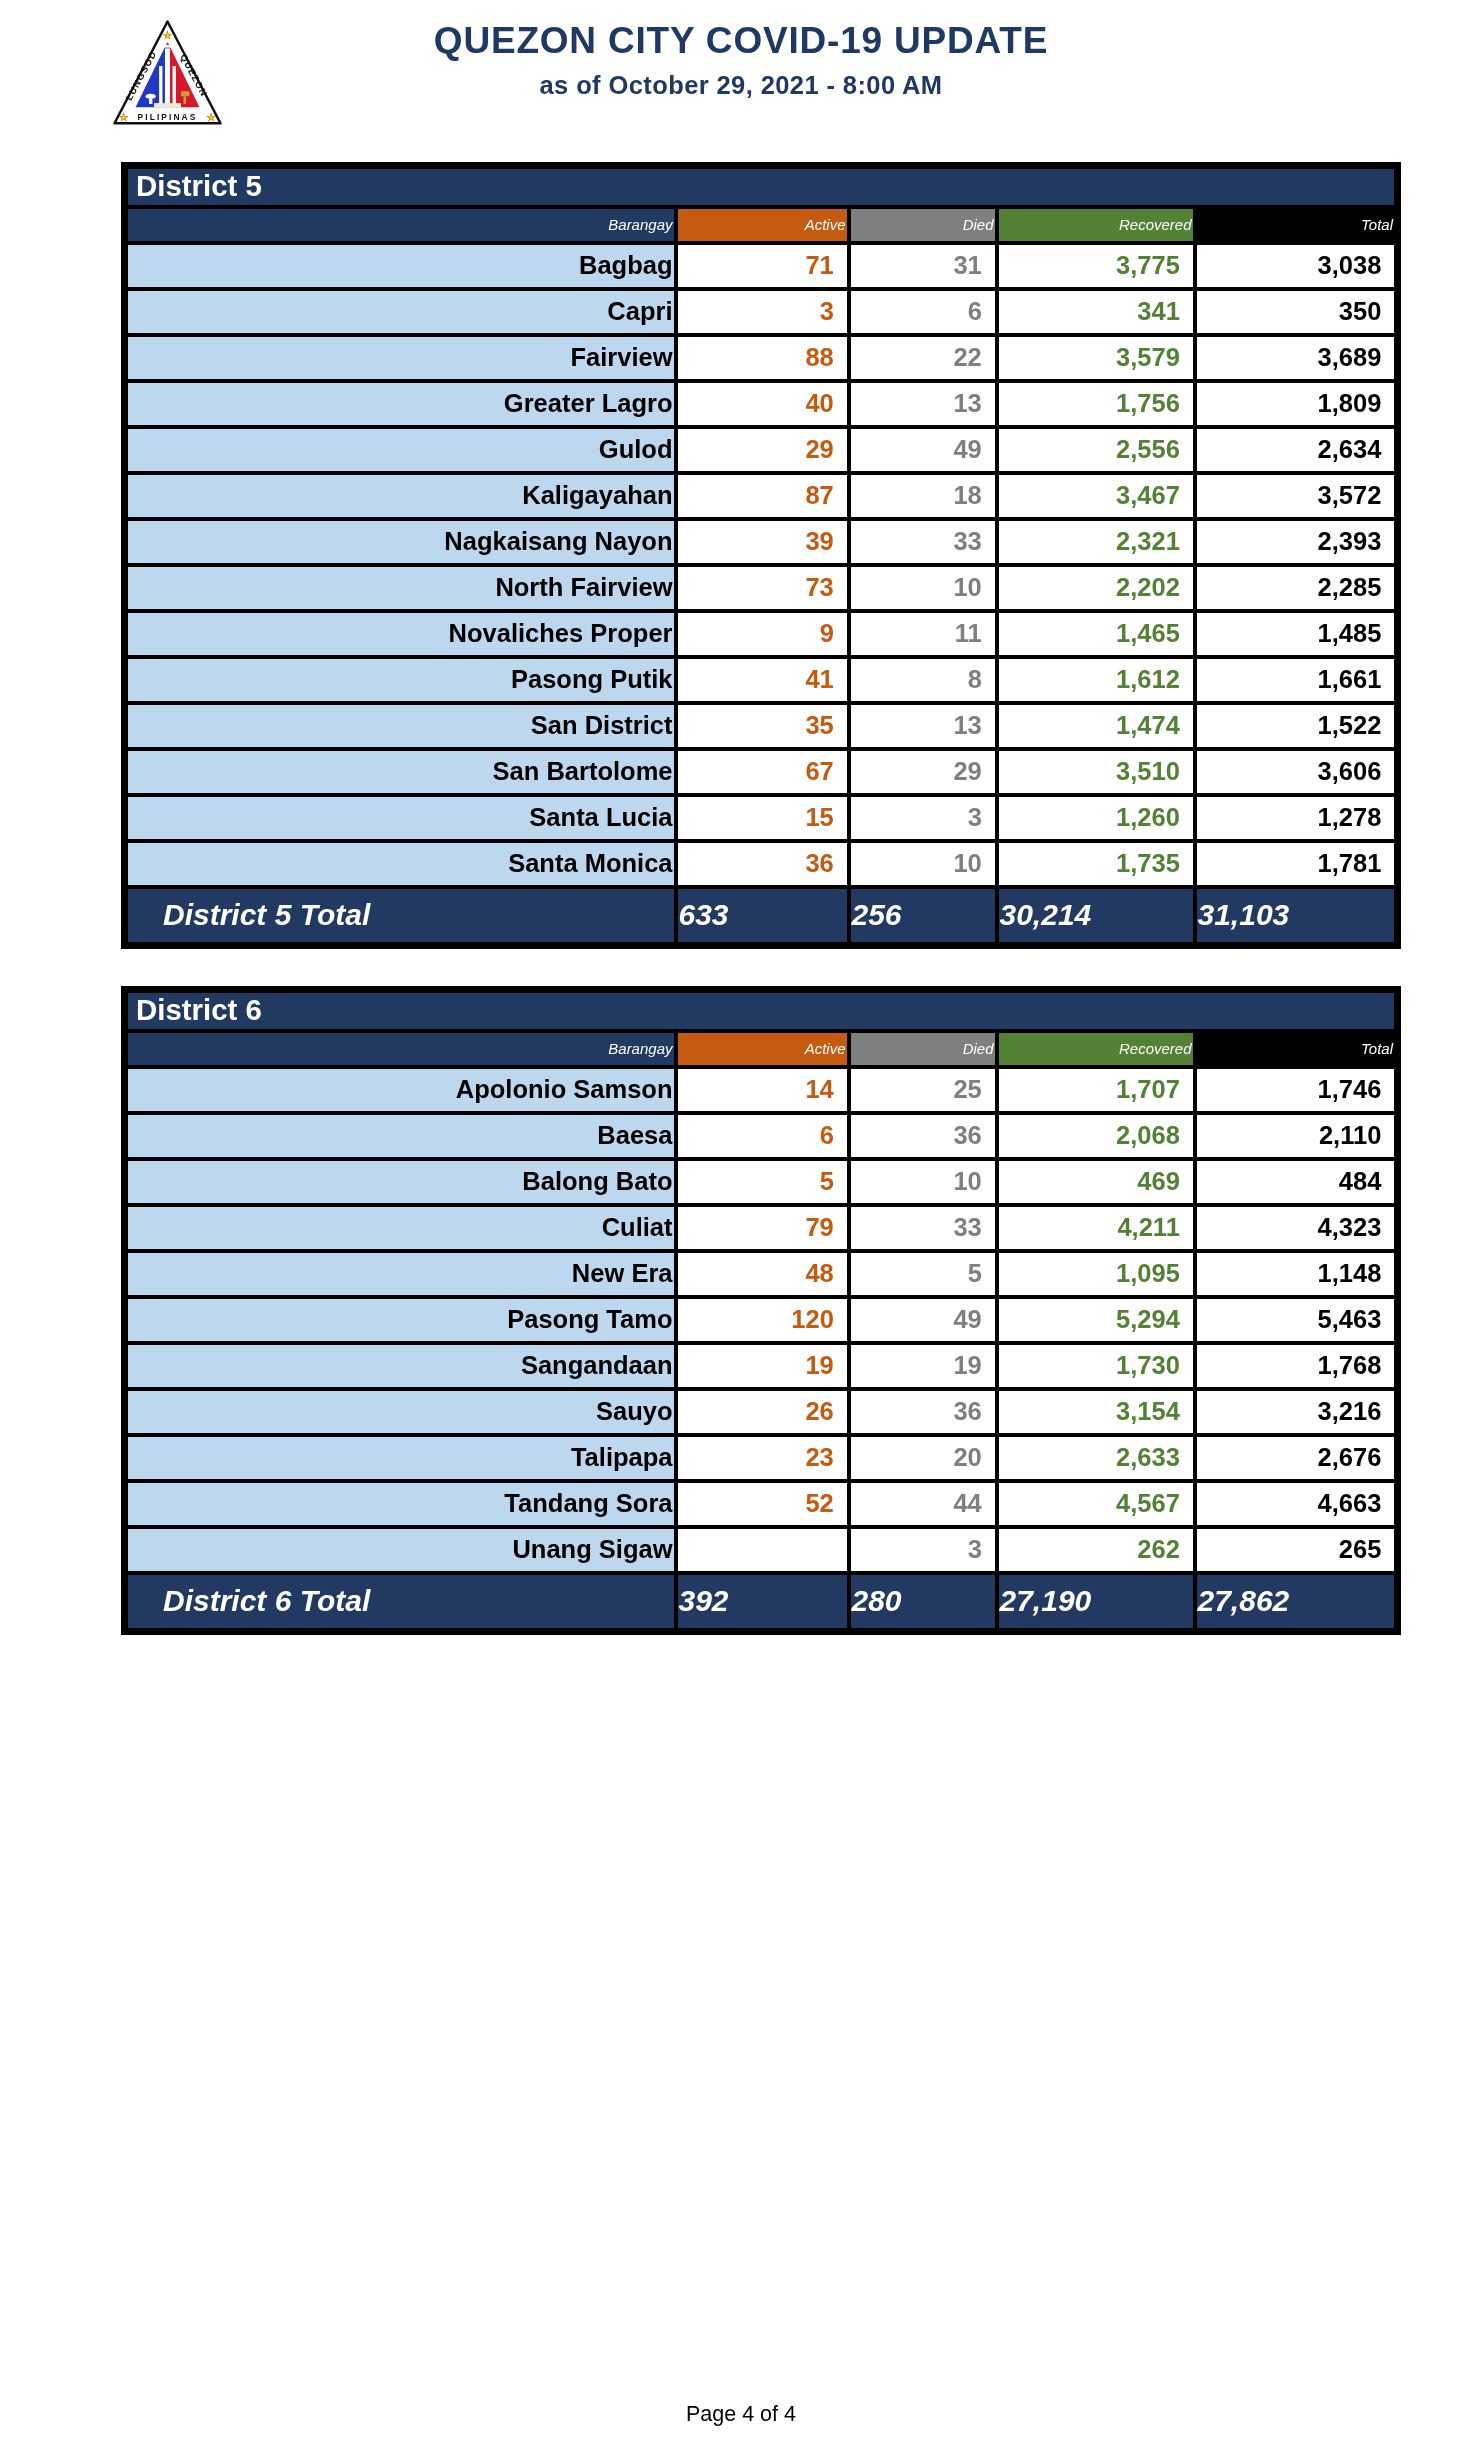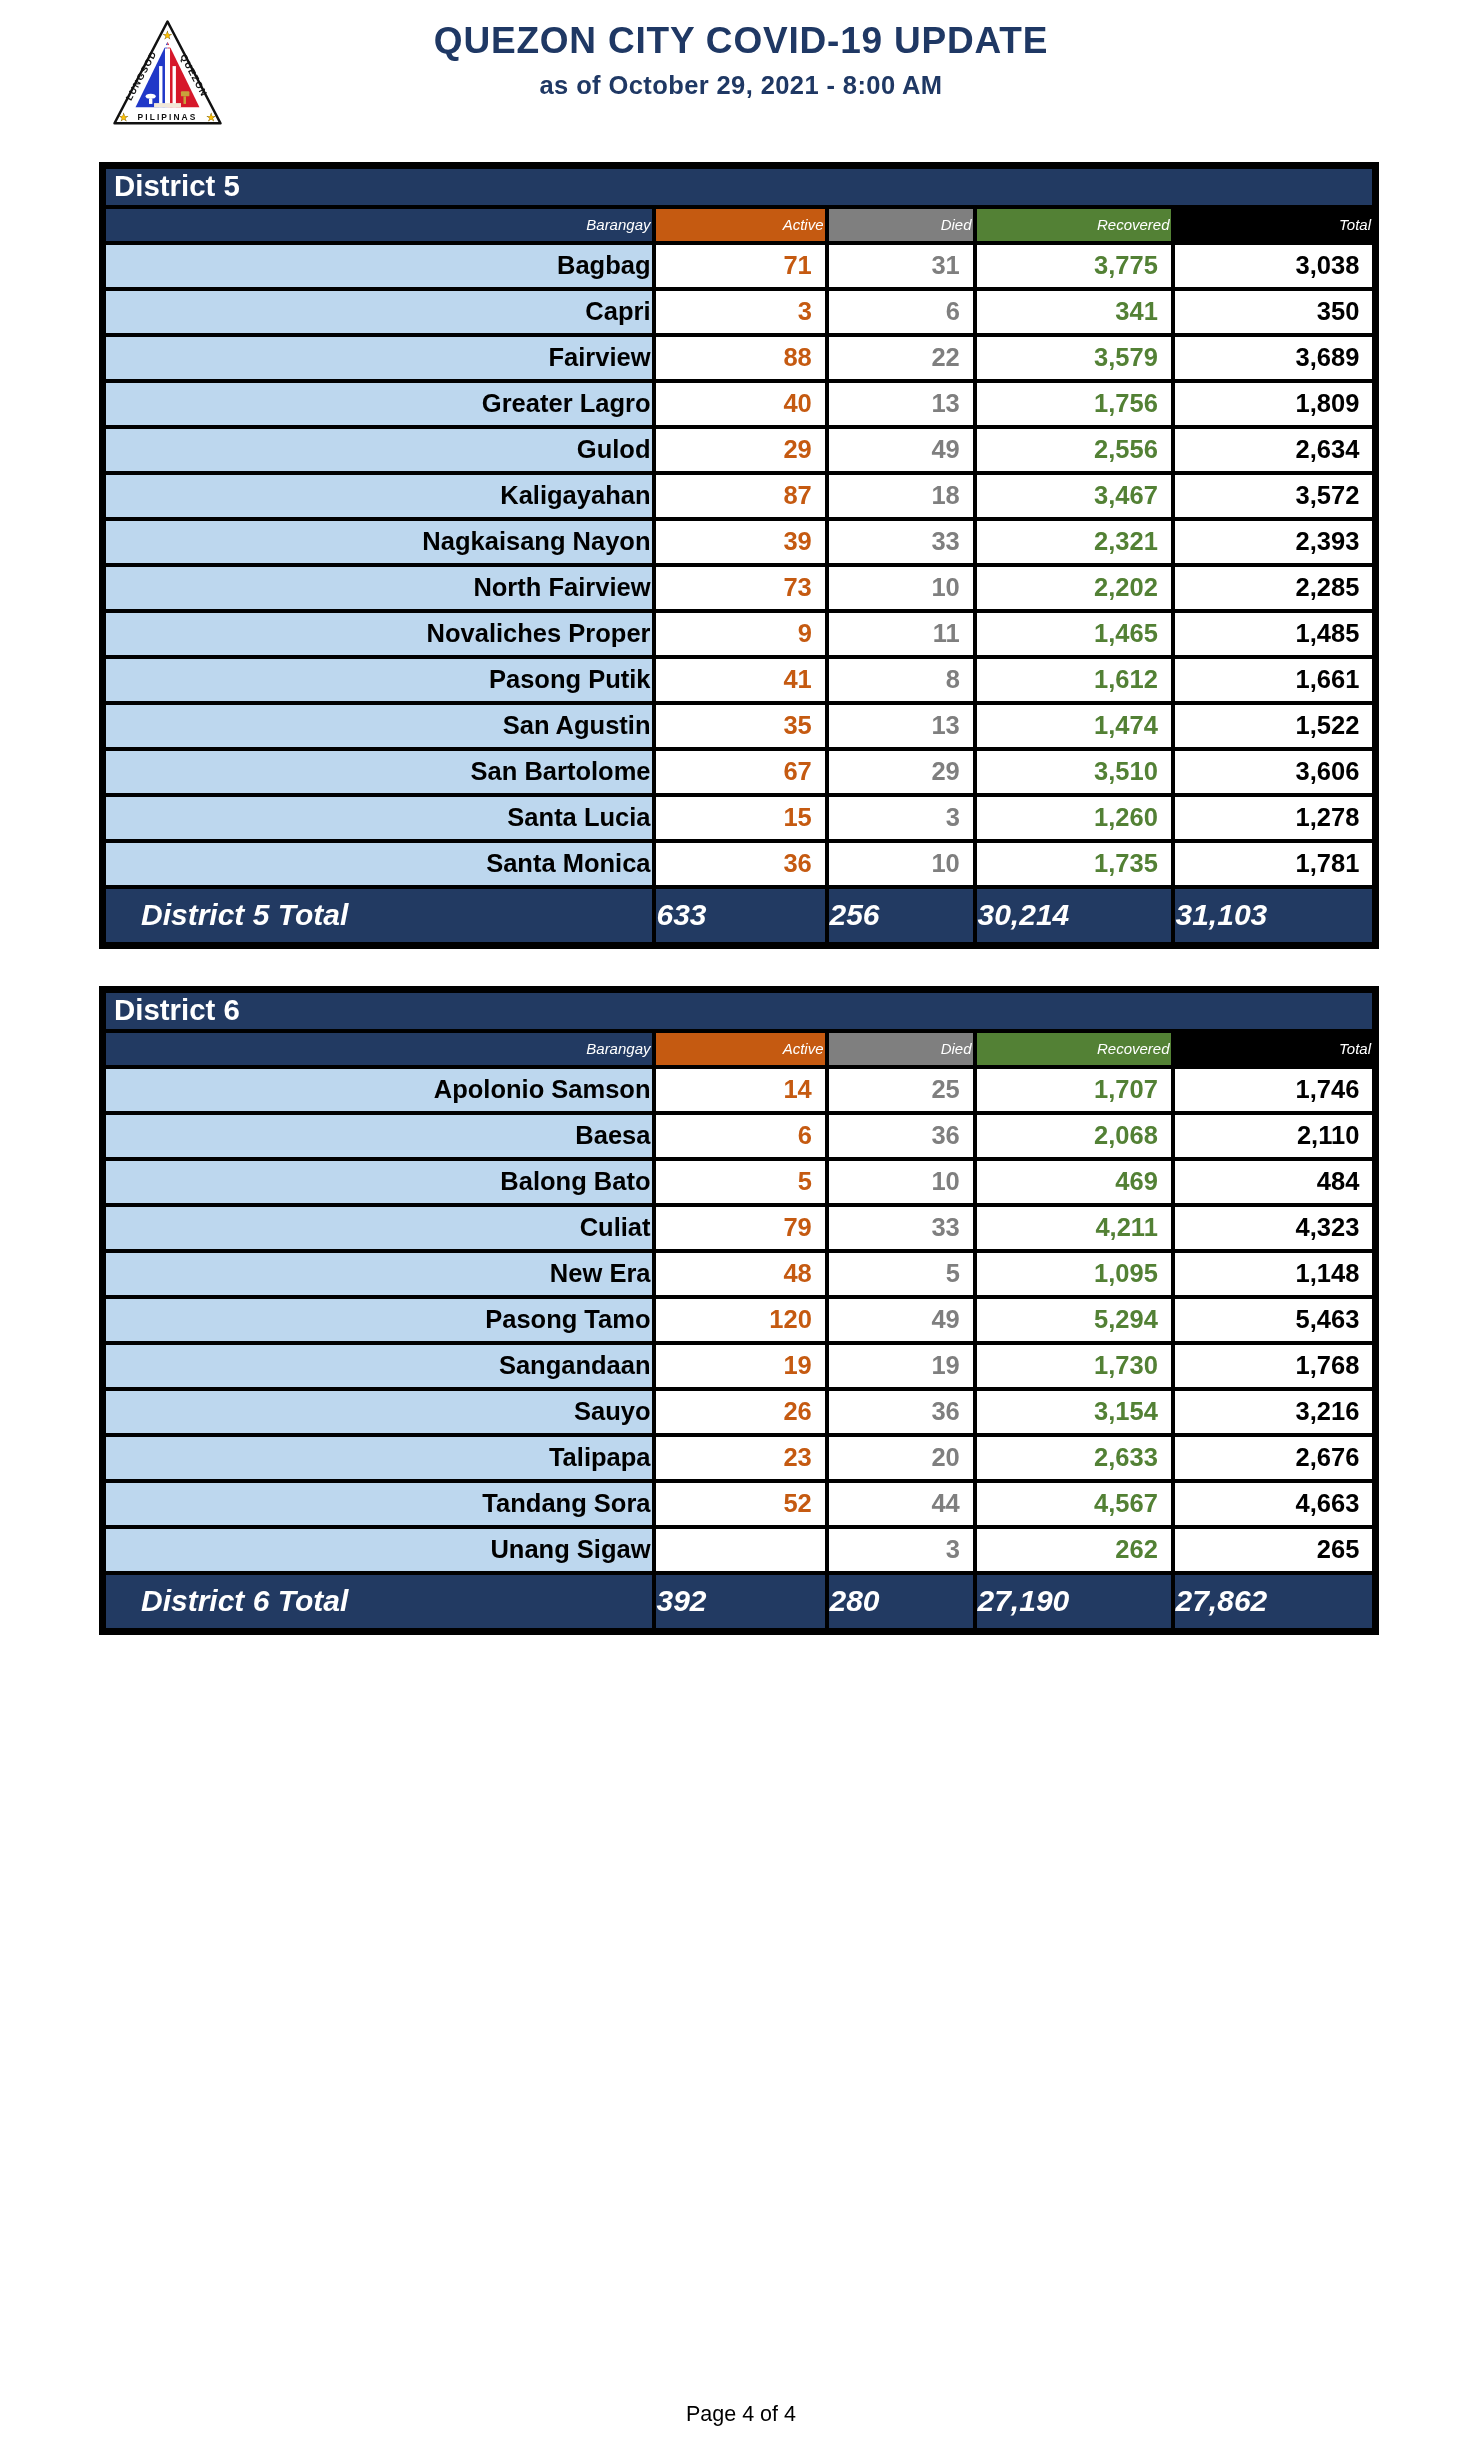--- a/index.html
+++ b/index.html
@@ -21,21 +21,21 @@
   .page-header{position:relative;height:162px;width:100%;}
   .seal{position:absolute;left:112px;top:19px;width:111px;height:111px;}
   .title-block{position:absolute;left:0;top:21px;width:100%;text-align:center;}
   .report-title{
     font-size:37px;font-weight:bold;color:var(--titleblue);letter-spacing:0.8px;line-height:1.1;
   }
   .report-subtitle{
     font-size:25.5px;font-weight:bold;color:var(--titleblue);margin-top:9.6px;letter-spacing:0.4px;
   }
   
-  .tables-wrap{position:absolute;left:83px;top:162px;width:1283px;padding-left:16px;}
+  .tables-wrap{position:absolute;left:105px;top:162px;width:1283px;padding-left:16px;}
   table.covid-table{
     border-collapse:collapse;table-layout:fixed;width:1280px;
     border:7.2px solid #000;margin-bottom:37px;
   }
   .covid-table td{border:4px solid #000;overflow:hidden;white-space:nowrap;}
   .col-barangay{width:551px;}
   .col-active{width:173px;}
   .col-died{width:148px;}
   .col-recovered{width:198px;}
   .col-total{width:203px;}
@@ -193,21 +193,21 @@
             <td class="num total">1,485</td>
           </tr>
           <tr class="row">
             <td class="name">Pasong Putik</td>
             <td class="num active">41</td>
             <td class="num died">8</td>
             <td class="num recovered">1,612</td>
             <td class="num total">1,661</td>
           </tr>
           <tr class="row">
-            <td class="name">San Agustin</td>
+            <td class="name">San District</td>
             <td class="num active">35</td>
             <td class="num died">13</td>
             <td class="num recovered">1,474</td>
             <td class="num total">1,522</td>
           </tr>
           <tr class="row">
             <td class="name">San Bartolome</td>
             <td class="num active">67</td>
             <td class="num died">29</td>
             <td class="num recovered">3,510</td>

